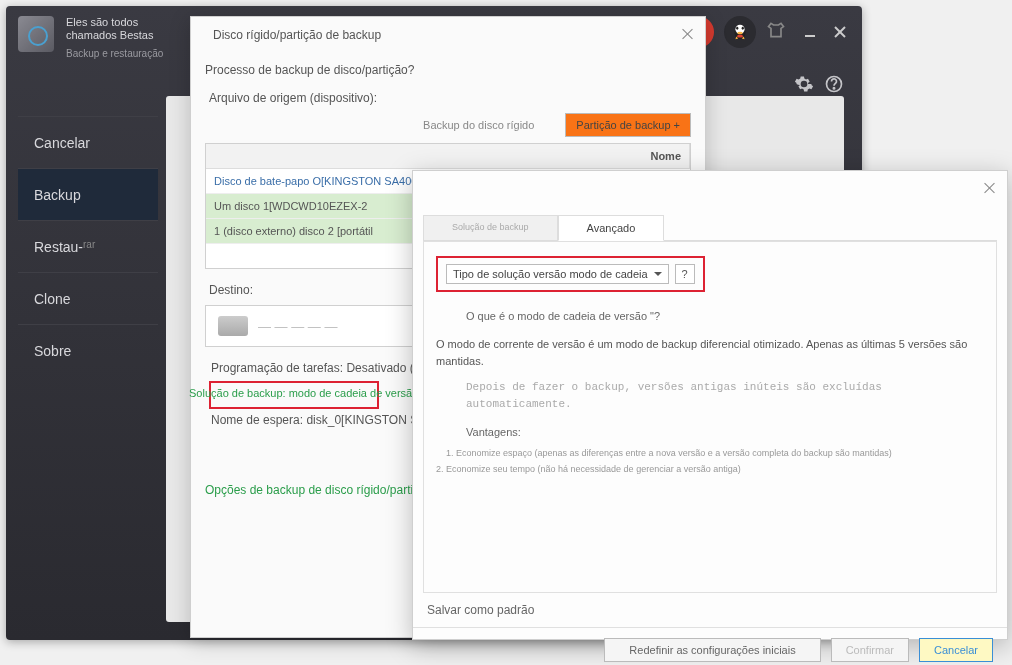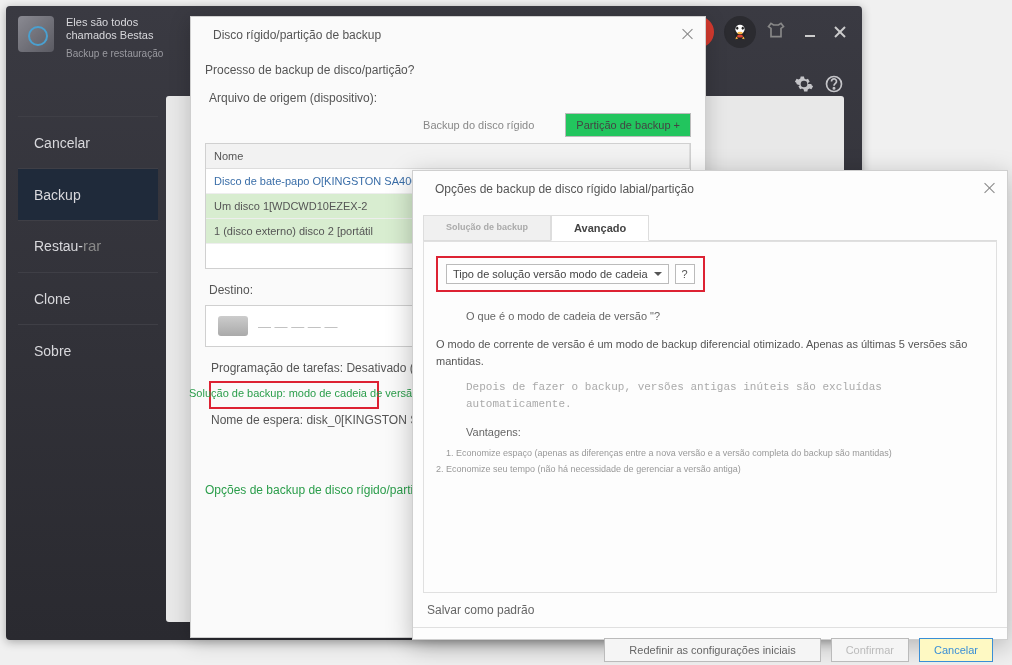--- a/index.html
+++ b/index.html
@@ -24,45 +24,45 @@
 .tray-pin { background: #2b2b30; }
 .tray-shirt { width:24px; height:24px; color:#888; }
 .win-btn { width: 20px; height: 20px; display:inline-flex; align-items:center; justify-content:center; color:#ccc; font-size:14px; cursor:pointer; }
 
 .settings-row { position:absolute; right:18px; top:68px; display:flex; gap:10px; }
 .gear, .help-circle { width:20px; height:20px; color:#c5c5c9; }
 
 .sidebar { position:absolute; left:12px; top:110px; width:140px; }
 .side-item { height:52px; display:flex; align-items:center; padding-left:16px; color:#d8d8dc; font-size:14px; cursor:pointer; border-top:1px solid #3f3f46; }
 .side-item.active { background:#1f2a3a; }
-.side-item .sub { font-size:15px; color:#888; line-height:1.1; }
+.side-item .sub { font-size:10px; color:#888; line-height:1.1; }
 .side-wrap { display:flex; flex-direction:row; }
 
 .content-area { position:absolute; left:160px; top:90px; right:18px; bottom:18px; background:#e8e8e8; border-radius:3px; }
 
 .dialog1 {
   position:absolute; left:190px; top:16px; width:516px; height:622px;
   background:#fafafa; border:1px solid #cfcfcf; box-shadow:0 4px 20px rgba(0,0,0,0.2);
 }
 .dlg-title { height:36px; display:flex; align-items:center; padding:0 22px; font-size:12px; color:#555; position:relative; }
 .dlg-close { position:absolute; right:10px; top:10px; width:14px; height:14px; cursor:pointer; }
 .dlg-close::before, .dlg-close::after { content:""; position:absolute; left:6px; top:0; width:1px; height:14px; background:#888; }
 .dlg-close::before { transform:rotate(45deg); }
 .dlg-close::after { transform:rotate(-45deg); }
 
 .dlg-body { padding: 10px 14px; font-size:12px; color:#555; }
 .section-label { margin:14px 4px 8px; font-size:12px; color:#555; }
 
 .mode-tabs { display:flex; justify-content:flex-end; gap:20px; margin-bottom:6px; }
 .mode-tab { padding:5px 10px; font-size:11px; color:#888; border:1px solid transparent; cursor:pointer; }
-.mode-tab.active { border:1px solid #bbb; background:#22c55e; color:#444; }
+.mode-tab.active { border:1px solid #bbb; background:#f97316; color:#444; }
 
 .panel { border:1px solid #d0d0d0; background:#fff; margin:4px 0 14px; }
 .table-head { display:flex; background:#f2f2f2; border-bottom:1px solid #ddd; }
-.th { padding:6px 8px; font-size:11px; color:#555; text-align:left; flex:1; border-right:1px solid #ddd; }
+.th { padding:6px 8px; font-size:11px; color:#555; text-align:right; flex:1; border-right:1px solid #ddd;font-weight:bold; }
 .table-row { display:flex; border-bottom:1px solid #eee; }
 .td { padding:6px 8px; font-size:11px; color:#3a6ea8; flex:1; overflow:hidden; white-space:nowrap; text-overflow:ellipsis; }
 .table-row.plain .td { color:#555; }
 .table-row.green { background:#d8edd0; }
 
 .dest-panel { padding:10px 12px; display:flex; align-items:center; gap:10px; }
 .drive-icon { width:30px; height:20px; background:linear-gradient(#ccc,#aaa); border-radius:3px; }
 .dest-text { color:#bbb; font-size:13px; }
 
 .sched-text { font-size:12px; color:#555; margin:14px 6px 6px; }
@@ -71,21 +71,21 @@
 .wait-name { font-size:12px; color:#555; margin:8px 6px; }
 .options-link { color:#2a9d4a; font-size:12px; margin:18px 0 0 0; display:inline-block; }
 
 .arrow { position:absolute; left:436px; top:284px; pointer-events:none; }
 
 .dialog2 {
   position:absolute; left:412px; top:170px; width:596px; height:470px;
   background:#fdfdfd; border:1px solid #cfcfcf; box-shadow:0 6px 24px rgba(0,0,0,0.25);
 }
 .dlg2-tabs { display:flex; border-bottom:1px solid #ddd; margin:8px 10px 0; }
-.dlg2-tab { padding:6px 22px; font-size:11px; color:#888; cursor:pointer;font-weight:bold; }
+.dlg2-tab { padding:6px 28px; font-size:11px; color:#888; cursor:pointer; }
 .dlg2-tab.inactive { background:#f0f0f0; border:1px solid #ddd; border-bottom:none; color:#aaa; font-size:9px; }
 .dlg2-tab.active { background:#fff; border:1px solid #ddd; border-bottom:1px solid #fff; margin-bottom:-1px; color:#444; }
 
 .dlg2-body { border:1px solid #e0e0e0; margin:0 10px 10px; padding:14px 12px 10px; height:352px; font-size:11px; color:#555; }
 .red-frame { border:2px solid #d23; padding:6px 8px; display:inline-flex; align-items:center; gap:6px; }
 .dropdown { border:1px solid #bbb; padding:3px 20px 3px 6px; font-size:11px; color:#444; position:relative; background:#fff; min-width:180px; cursor:pointer; }
 .dropdown::after { content:""; position:absolute; right:6px; top:7px; border:4px solid transparent; border-top-color:#555; }
 .q-btn { border:1px solid #bbb; width:20px; height:20px; display:inline-flex; align-items:center; justify-content:center; font-size:11px; background:#fff; cursor:pointer; }
 
 .info-block { margin:18px 0 0 30px; }
@@ -244,21 +244,20 @@
   <defs>
       <marker id="ah" markerWidth="10" markerHeight="10" refX="2" refY="5" orient="auto">
         <path d="M0,0 L10,5 L0,10 z" fill="#d23"></path>
       </marker>
     </defs>
   <line x1="0" y1="230" x2="20" y2="10" stroke="#d23" stroke-width="2.5" marker-end="url(#ah)"></line>
 </svg>
 
 <div class="dialog2">
   <div class="dlg-title">
-    <span>Opções de backup de disco rígido labial/partição</span>
     <span class="dlg-close"></span>
   </div>
   <div class="dlg2-tabs">
     <div class="dlg2-tab inactive">Solução de backup</div>
     <div class="dlg2-tab active">Avançado</div>
   </div>
   <div class="dlg2-body">
     <div class="red-frame">
       <div class="dropdown">
         <span>Tipo de solução versão modo de cadeia</span>

